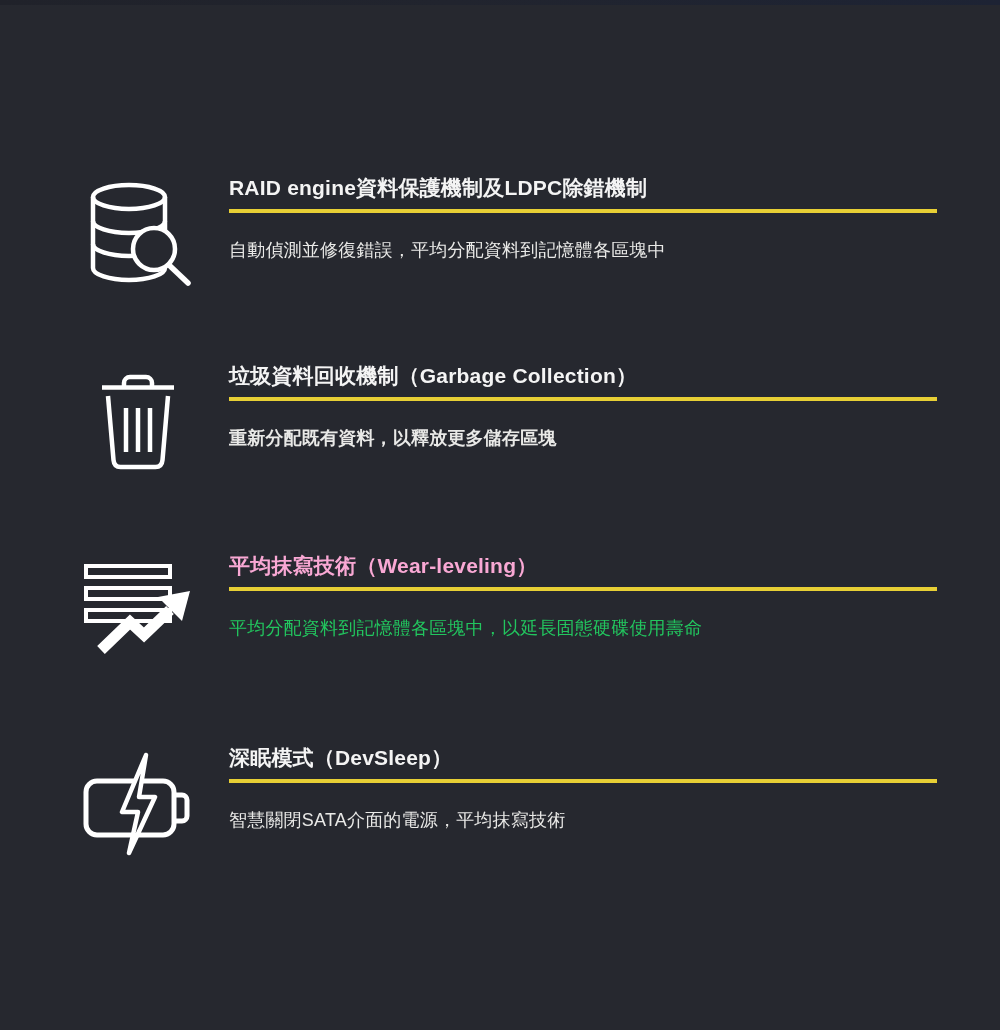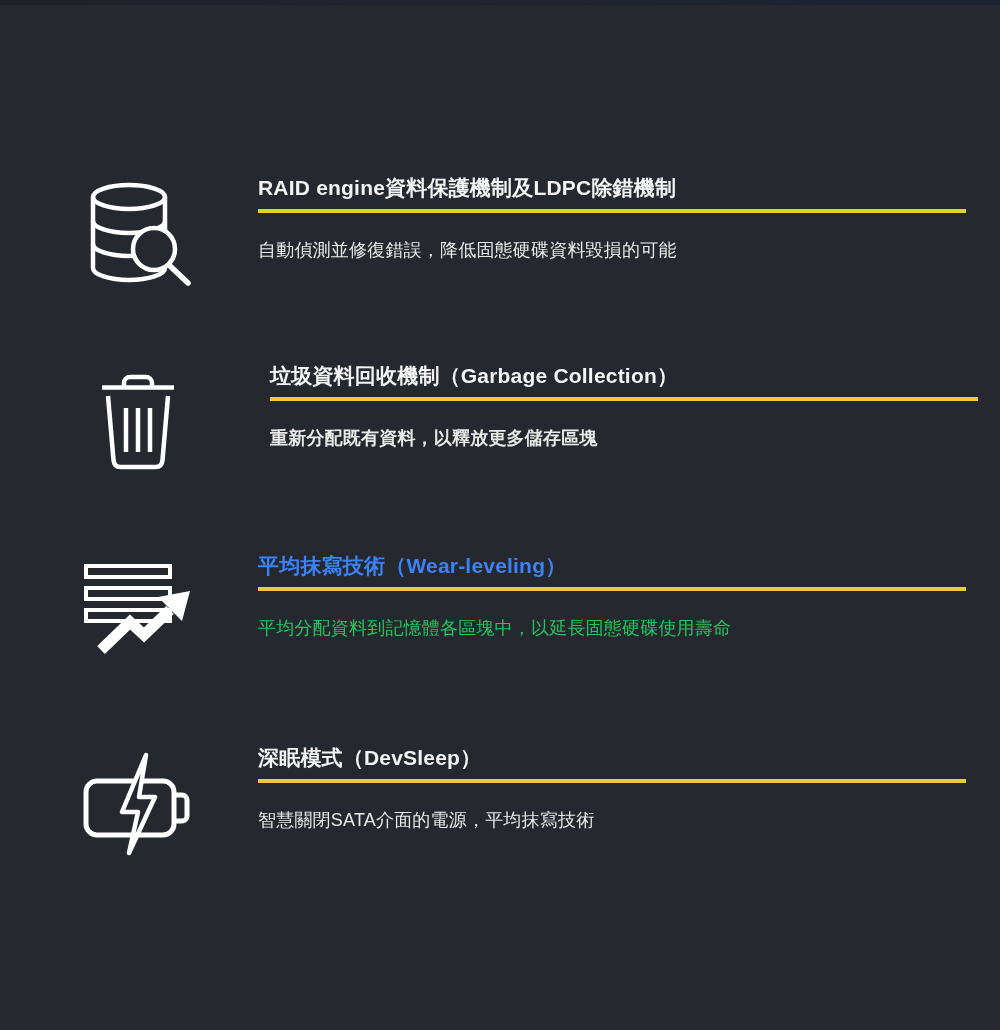--- a/index.html
+++ b/index.html
@@ -9,33 +9,33 @@
     font-family:"Liberation Sans","DejaVu Sans",sans-serif;
     overflow:hidden;position:relative;
   }
   .top-strip{
     position:absolute;top:0;left:0;width:1000px;height:5px;
     background:linear-gradient(90deg,#20222a 0%,#21242e 45%,#1d2334 100%);
   }
   .section{position:absolute;left:0;width:1000px;}
   .icon-box{position:absolute;}
   .icon-box svg{display:block;}
-  .content{position:absolute;left:258px;width:708px;}
+  .content{position:absolute;left:229px;width:708px;}
   .feature-title{
     margin:0;font-size:21px;line-height:26px;font-weight:bold;
     color:#f4f4f4;letter-spacing:0.2px;
   }
   .divider{height:4px;width:708px;margin-top:8px;border:none;}
   .feature-desc{
     margin:25px 0 0 0;font-size:18px;line-height:24px;
     color:#e9e9e7;letter-spacing:0.2px;
   }
   
   #row-raid   .content{top:175px;}
-  #row-gc     .content{top:363px;margin-left:12px;}
+  #row-gc     .content{top:363px;}
   #row-wear   .content{top:553px;}
   #row-sleep  .content{top:745px;}
   #icon-raid  {top:181px;left:88px;}
   #icon-gc    {top:371px;left:99px;}
   #icon-wear  {top:563px;left:82px;}
   #icon-sleep {top:752px;left:82px;}
 </style>
 </head>
 <body style="background: rgb(38, 40, 47);">
 
@@ -50,21 +50,21 @@
       <path d="M5,40 a36,12 0 0 0 72,0" stroke="#fff" stroke-width="4.5"></path>
       <path d="M5,63 a36,12 0 0 0 72,0" stroke="#fff" stroke-width="4.5"></path>
       <path d="M5,87 a36,12 0 0 0 72,0" stroke="#fff" stroke-width="4.5"></path>
       <circle cx="66" cy="68" r="21" fill="#26282f" stroke="#fff" stroke-width="4.5"></circle>
       <path d="M81,84 L100,102" stroke="#fff" stroke-width="5.5" stroke-linecap="round"></path>
     </svg>
   </div>
   <div class="content">
     <h2 class="feature-title" style="color: rgb(244, 244, 244);">RAID engine資料保護機制及LDPC除錯機制</h2>
     <hr class="divider" style="background: rgb(231, 207, 53);">
-    <p class="feature-desc" style="color: rgb(233, 233, 231);">自動偵測並修復錯誤，降低固態硬碟資料毀損的可能</p>
+    <p class="feature-desc" style="color: rgb(233, 233, 231);">自動偵測並修復錯誤，平均分配資料到記憶體各區塊中</p>
   </div>
 </div>
 
 <div class="section" id="row-gc">
   <div class="icon-box" id="icon-gc">
     <svg width="78" height="100" viewBox="0 0 78 100" fill="none">
       <path d="M25,15 v-3 a6,6 0 0 1 6,-6 h16 a6,6 0 0 1 6,6 v3" stroke="#fff" stroke-width="4.5"></path>
       <path d="M3,16.5 H75" stroke="#fff" stroke-width="4.5"></path>
       <path d="M9,25 L14.5,89 q0.6,7 7,7 h35 q6.4,0 7,-7 L69,25" stroke="#fff" stroke-width="4.5"></path>
       <path d="M27,37 V81" stroke="#fff" stroke-width="4.5"></path>
@@ -83,21 +83,21 @@
   <div class="icon-box" id="icon-wear">
     <svg width="114" height="92" viewBox="0 0 114 92" fill="none">
       <rect x="4" y="3" width="84" height="11" stroke="#fff" stroke-width="4"></rect>
       <rect x="4" y="25" width="84" height="11" stroke="#fff" stroke-width="4"></rect>
       <rect x="4" y="47" width="84" height="11" stroke="#fff" stroke-width="4"></rect>
       <path d="M19,87 L48,59 L62,72 L88,47" stroke="#fff" stroke-width="11"></path>
       <polygon points="76,34 108,28 100,58" fill="#fff"></polygon>
     </svg>
   </div>
   <div class="content">
-    <h2 class="feature-title" style="color: #3b82f6;">平均抹寫技術（Wear-leveling）</h2>
+    <h2 class="feature-title" style="color: #f9a8d4;">平均抹寫技術（Wear-leveling）</h2>
     <hr class="divider" style="background: rgb(231, 207, 53);">
     <p class="feature-desc" style="color: #22c55e;">平均分配資料到記憶體各區塊中，以延長固態硬碟使用壽命</p>
   </div>
 </div>
 
 <div class="section" id="row-sleep">
   <div class="icon-box" id="icon-sleep">
     <svg width="112" height="104" viewBox="0 0 112 104" fill="none">
       <rect x="4" y="29" width="88" height="54" rx="11" stroke="#fff" stroke-width="5"></rect>
       <path d="M92,43 h8 a5,5 0 0 1 5,5 v16 a5,5 0 0 1 -5,5 h-8" stroke="#fff" stroke-width="5"></path>

